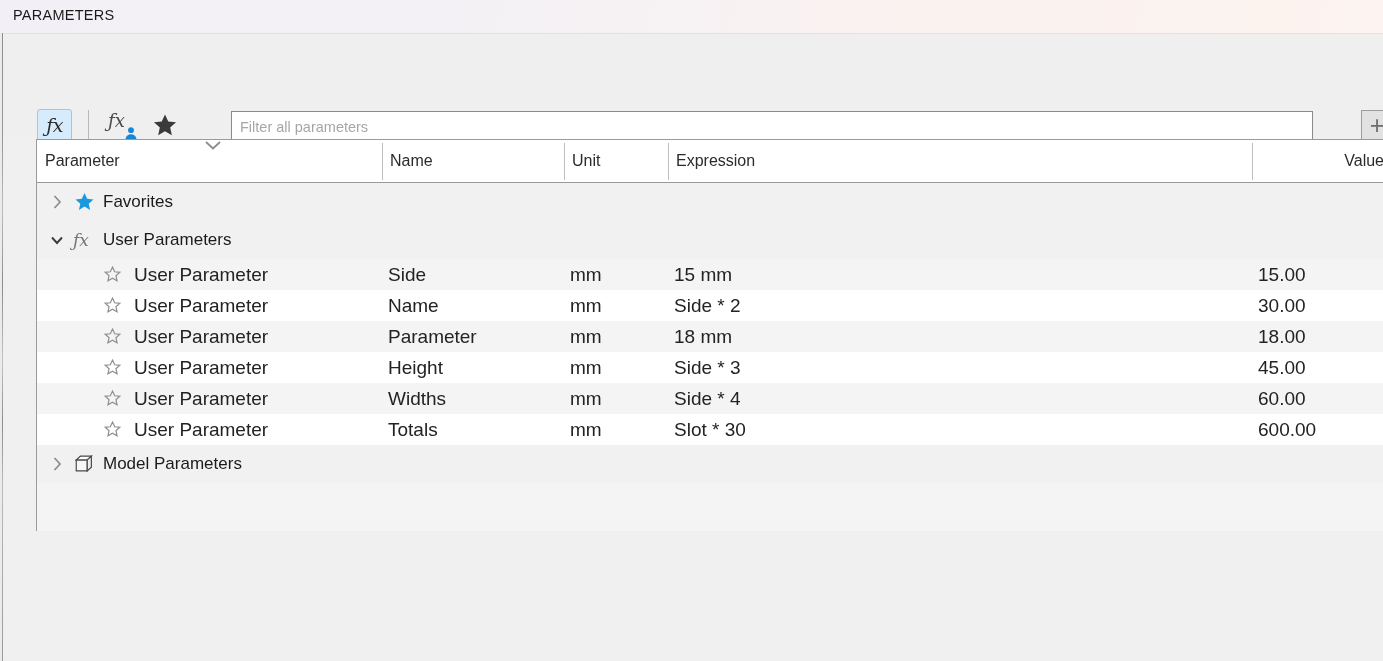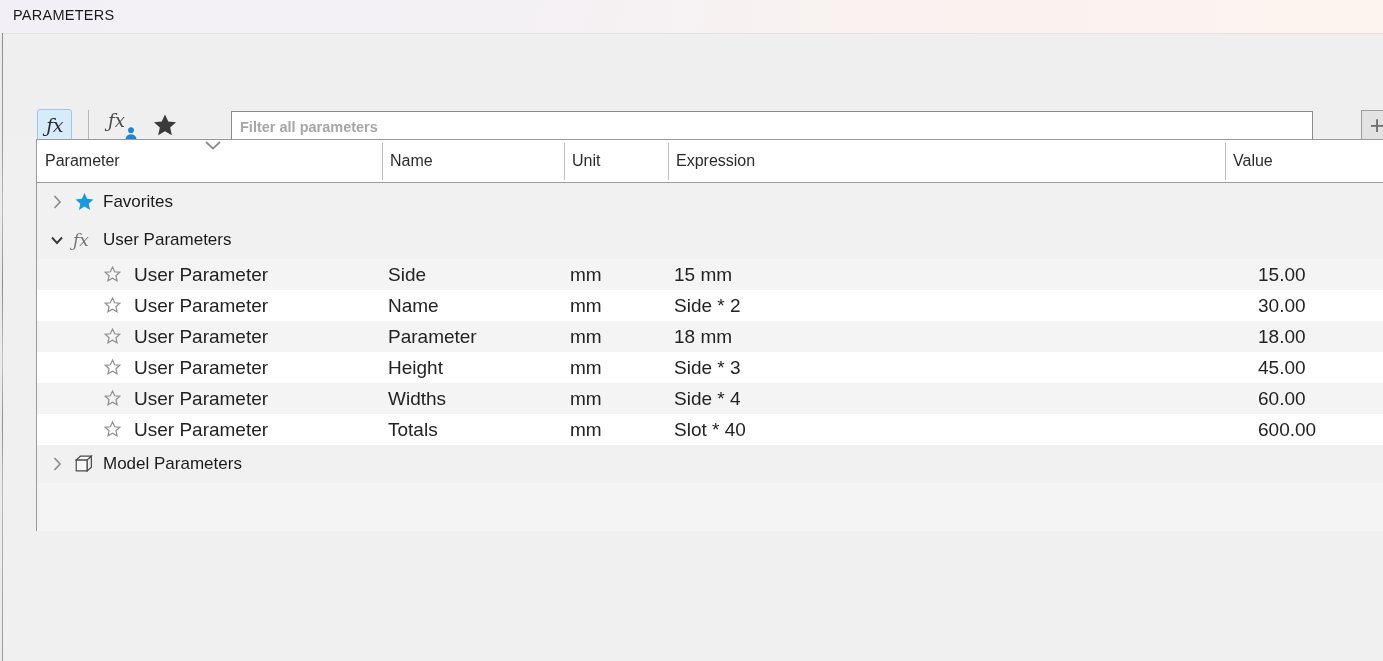--- a/index.html
+++ b/index.html
@@ -59,21 +59,21 @@
     font-family:"DejaVu Serif","Liberation Serif",serif;
     font-style:italic;font-size:18px;color:#4a4a4a;line-height:1;
   }
   .fav-star{
     position:absolute;left:148px;top:78px;width:30px;height:28px;cursor:pointer;
   }
   .filter-input{
     position:absolute;left:228px;top:77px;width:1082px;height:31px;
     box-sizing:border-box;background:#ffffff;border:1px solid #8b8b8b;
     font-family:"Liberation Sans","DejaVu Sans",sans-serif;
-    font-size:14.5px;color:#2b2b2b;padding:0 8px;outline:none;font-weight:bold;
+    font-size:14.5px;color:#2b2b2b;padding:0 8px;outline:none;
   }
   .filter-input::placeholder{color:#a6a6a6;}
   .add-btn{
     position:absolute;left:1358px;top:76px;width:32px;height:33px;
     box-sizing:border-box;background:#e2e2e2;border:1px solid #9d9d9d;
     display:flex;align-items:center;justify-content:center;cursor:pointer;
   }
   .add-btn .plus{font-size:25px;line-height:1;color:#6d6d6d;font-weight:400;margin-top:-3px;}
 
   
@@ -174,21 +174,21 @@
       </div>
       <div class="th div" style="left:345px;width:182px;">
         <span>Name</span>
       </div>
       <div class="th div" style="left:527px;width:104px;">
         <span>Unit</span>
       </div>
       <div class="th div" style="left:631px;width:584px;">
         <span>Expression</span>
       </div>
-      <div class="th div" style="left:1188px;width:132px;">
+      <div class="th div" style="left:1215px;width:132px;justify-content:flex-end;">
         <span>Value</span>
       </div>
     </div>
 
     <div class="rowarea">
 
       <div class="grp">
         <span class="chev">
           <svg width="11" height="16" viewBox="0 0 11 16">
             <path d="M2.5 2 L8 8 L2.5 14" fill="none" stroke="#8d8d8d" stroke-width="1.7"></path>
@@ -281,21 +281,21 @@
 
       <div class="row white">
         <span class="c-star">
           <svg width="19" height="19" viewBox="0 0 24 24">
             <path d="M12 2.6l2.75 5.95 6.5.66-4.9 4.35 1.4 6.4L12 16.6 6.25 19.96l1.4-6.4-4.9-4.35 6.5-.66z" fill="none" stroke="#8f8f8f" stroke-width="1.5"></path>
           </svg>
         </span>
         <span class="c-param">User Parameter</span>
         <span class="c-name">Totals</span>
         <span class="c-unit">mm</span>
-        <span class="c-expr">Slot * 40</span>
+        <span class="c-expr">Slot * 30</span>
         <span class="c-value">600.00</span>
       </div>
 
       <div class="grp">
         <span class="chev">
           <svg width="11" height="16" viewBox="0 0 11 16">
             <path d="M2.5 2 L8 8 L2.5 14" fill="none" stroke="#8d8d8d" stroke-width="1.7"></path>
           </svg>
         </span>
         <span class="grp-icon">

